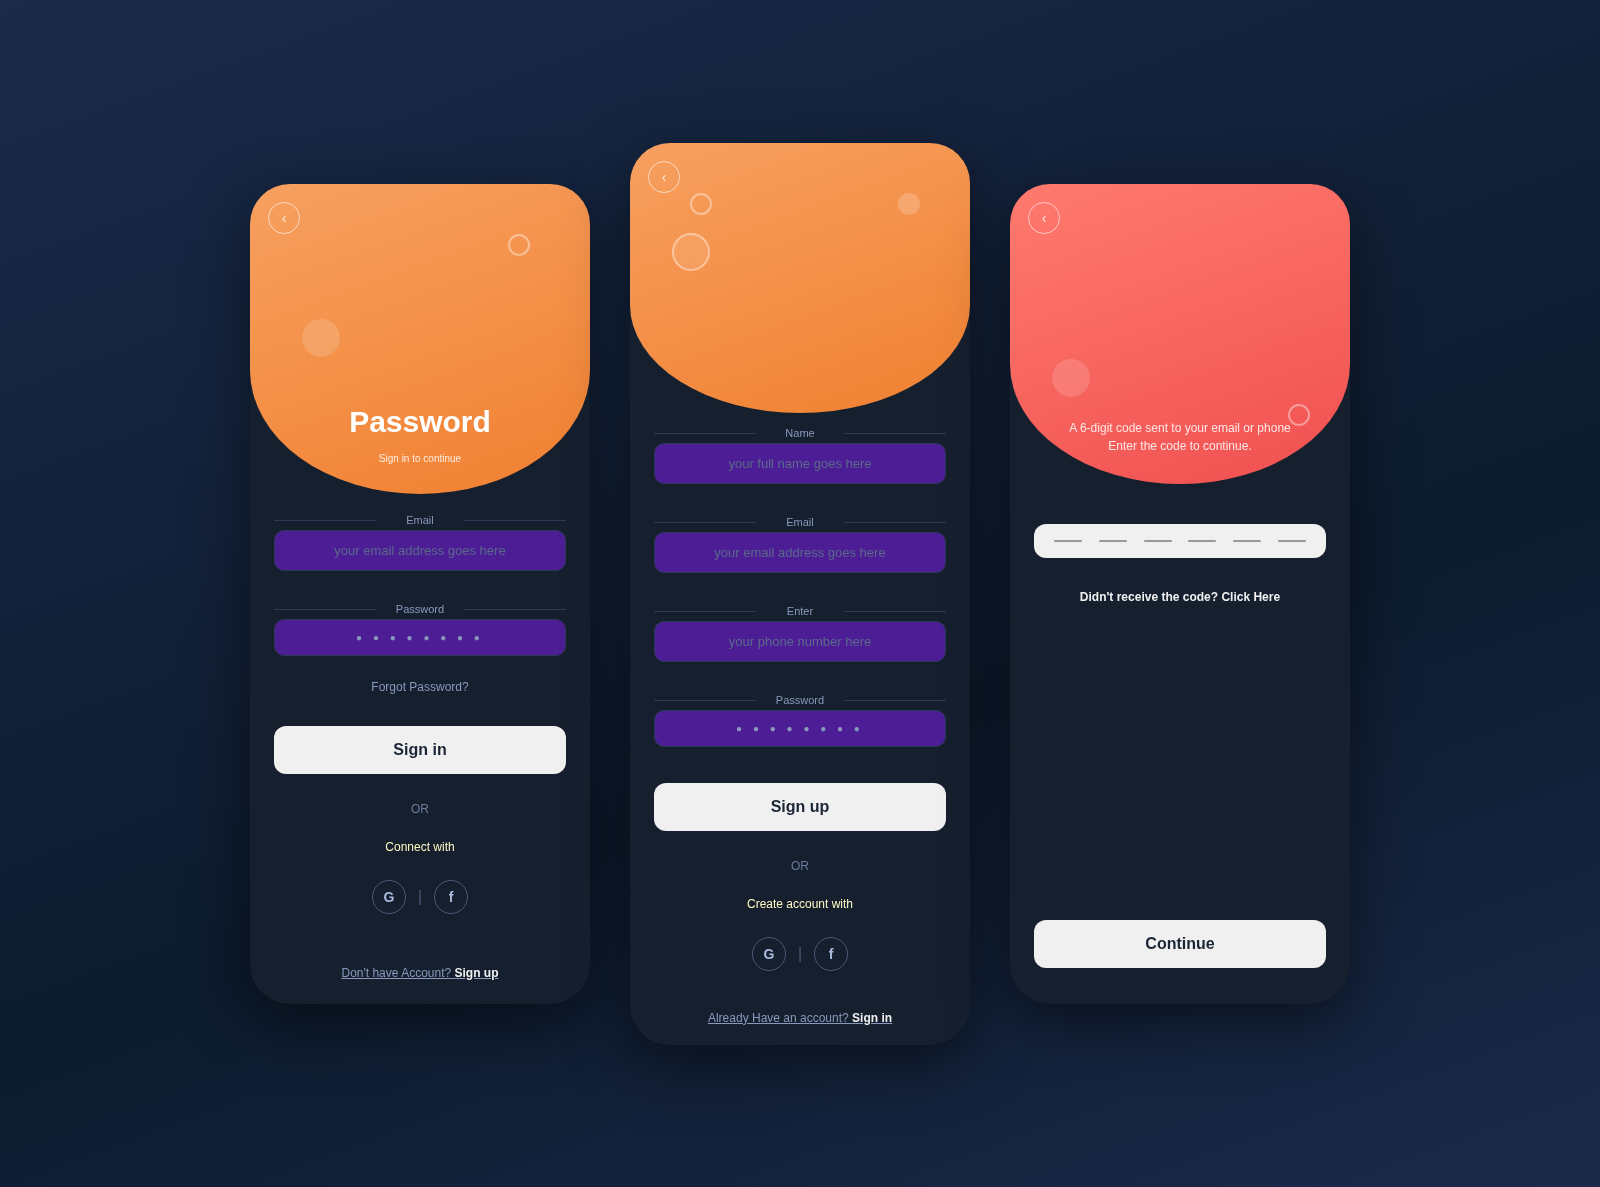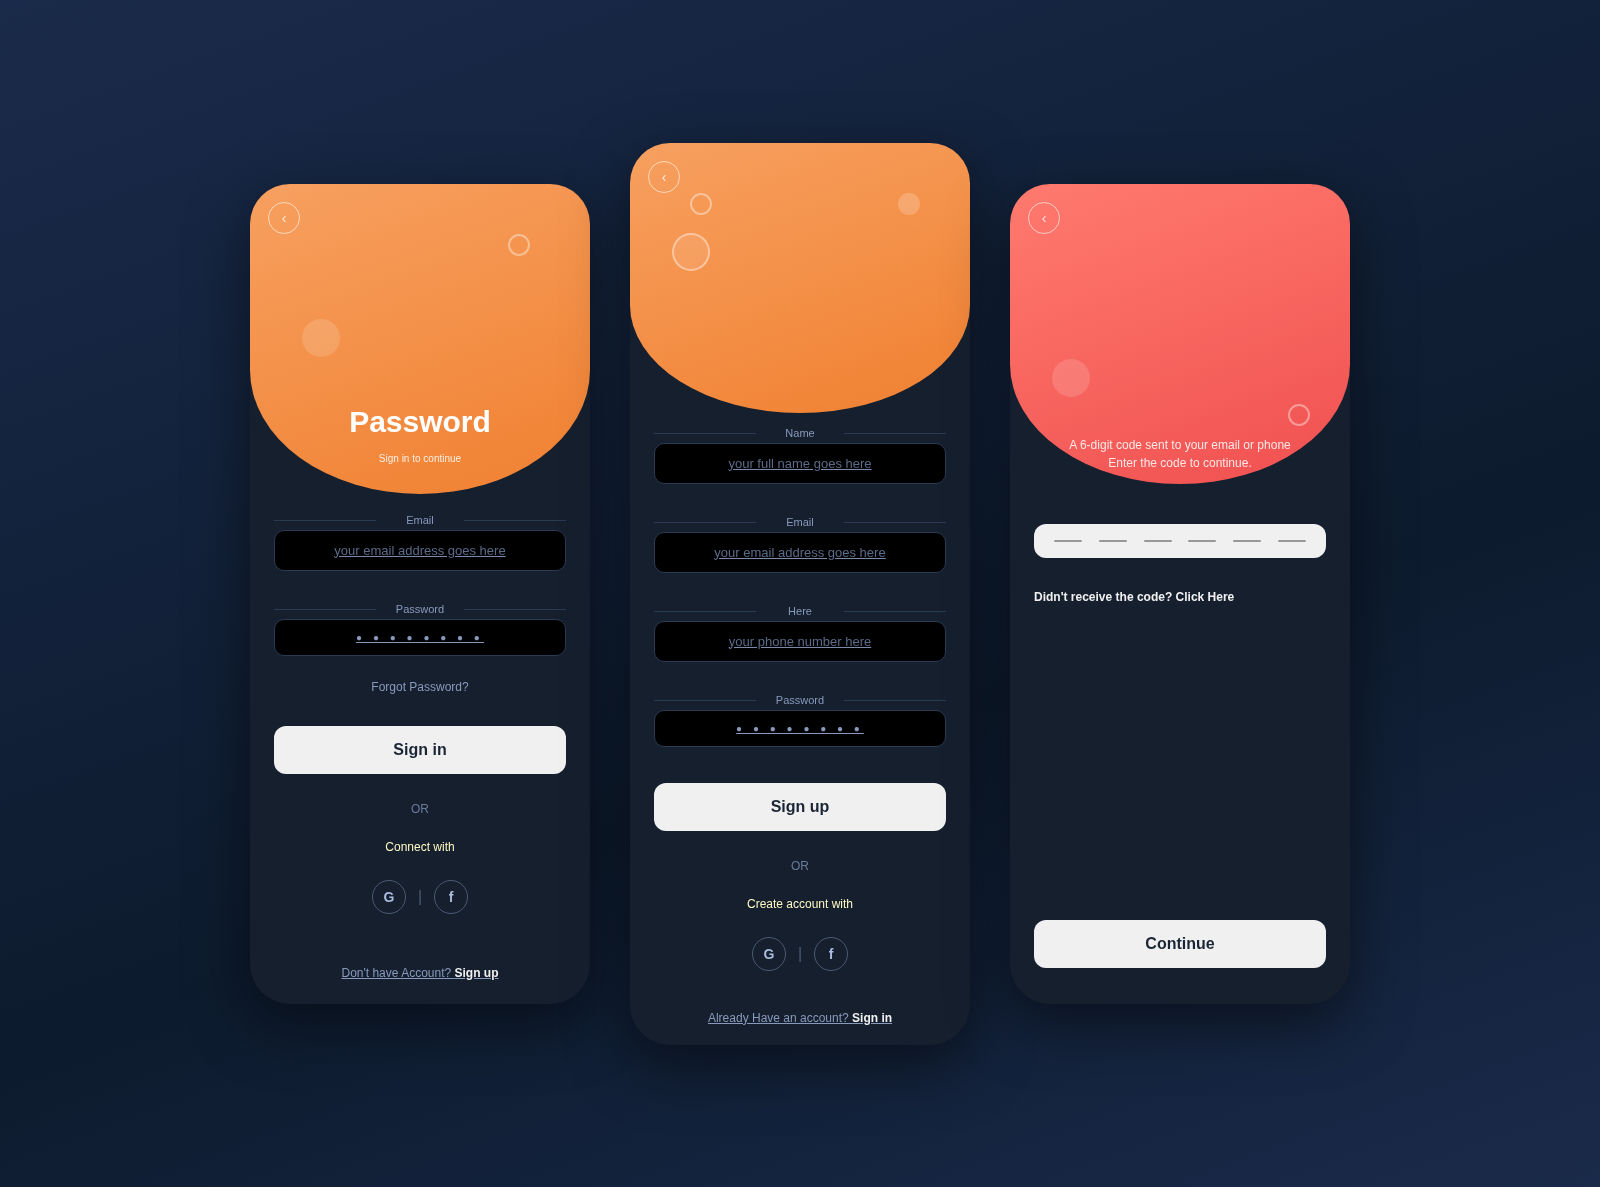--- a/index.html
+++ b/index.html
@@ -94,21 +94,21 @@
       position: absolute;
       bottom: 30px;
       left: 0; right: 0;
       text-align: center;
       color: rgba(255,255,255,0.85);
       font-size: 10px;
       z-index: 5;
     }
 
     .header-subtitle-2line {
-      bottom: 12px;
+      bottom: 29px;
       font-size: 12px;
       line-height: 1.5;
     }
 
     
     .card-body {
       flex: 1;
       padding: 20px 24px 24px;
       display: flex;
       flex-direction: column;
@@ -139,29 +139,28 @@
       top: 50%;
       width: 35%;
       height: 1px;
       background: #2a3a55;
     }
     .field-label::before { left: 0; }
     .field-label::after { right: 0; }
 
     .field-input {
       width: 100%;
-      background: #000000;
+      background: #4c1d95;
       border: 1px solid #2a3a55;
       border-radius: 10px;
       padding: 12px 16px;
       color: #7a8aaa;
       font-size: 13px;
       text-align: center;
       outline: none;
-      text-decoration: underline;
     }
 
     .field-input::placeholder { color: #5a6a88; }
 
     .forgot-password {
       text-align: center;
       font-size: 12px;
       color: #8899bb;
       margin-top: -8px;
       margin-bottom: 16px;
@@ -255,20 +254,21 @@
     .code-dash {
       width: 28px;
       height: 2px;
       background: #999;
       border-radius: 2px;
     }
 
     .resend-text {
       font-size: 12px;
       color: #8899bb;
+      text-align: center;
       margin-bottom: 30px;
       width: 100%;
     }
 
     .resend-text span {
       color: #f0f0f0;
       font-weight: 600;
     }
 
     
@@ -353,21 +353,21 @@
       <label class="field-label">Name</label>
       <input class="field-input" type="text" placeholder="your full name goes here" style="">
     </div>
 
     <div class="field-group">
       <label class="field-label">Email</label>
       <input class="field-input" type="text" placeholder="your email address goes here" style="">
     </div>
 
     <div class="field-group">
-      <label class="field-label">Here</label>
+      <label class="field-label">Enter</label>
       <input class="field-input" type="text" placeholder="your phone number here" style="">
     </div>
 
     <div class="field-group">
       <label class="field-label">Password</label>
       <input class="field-input password-dots" type="text" value="● ● ● ● ● ● ● ●" style="">
     </div>
 
     <button class="primary-btn" style="margin-top:4px;">Sign up</button>
 

